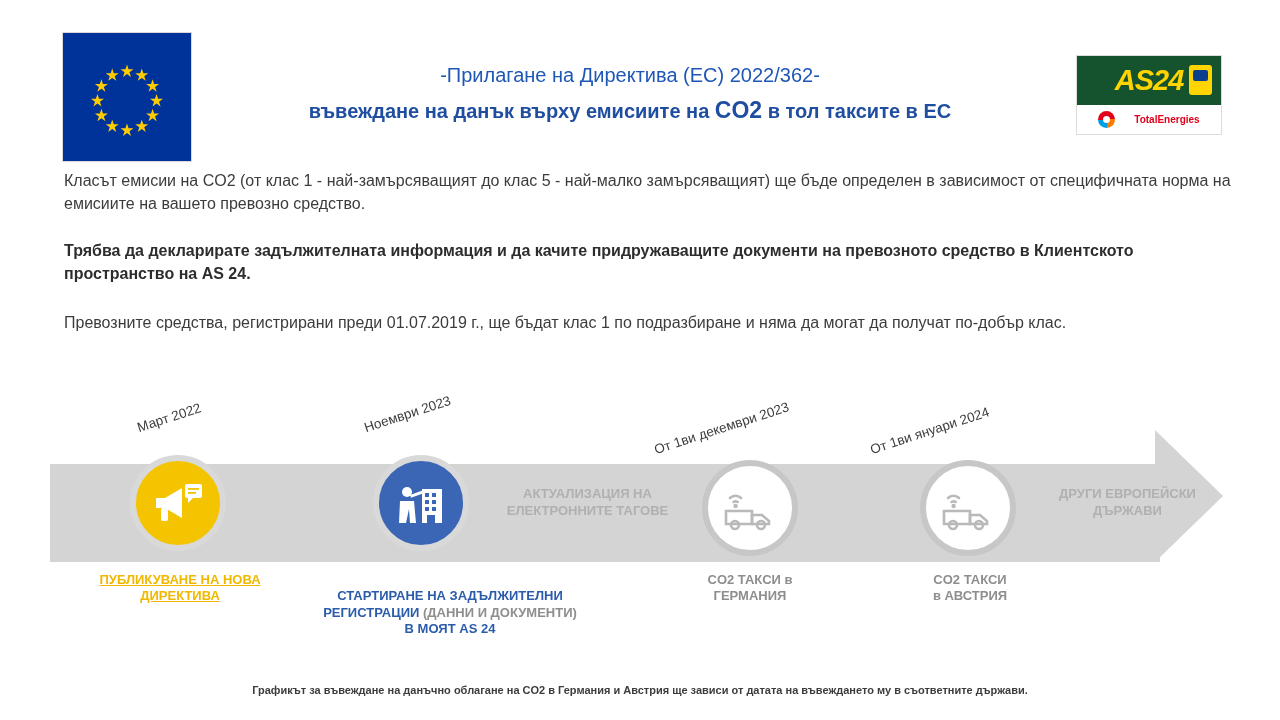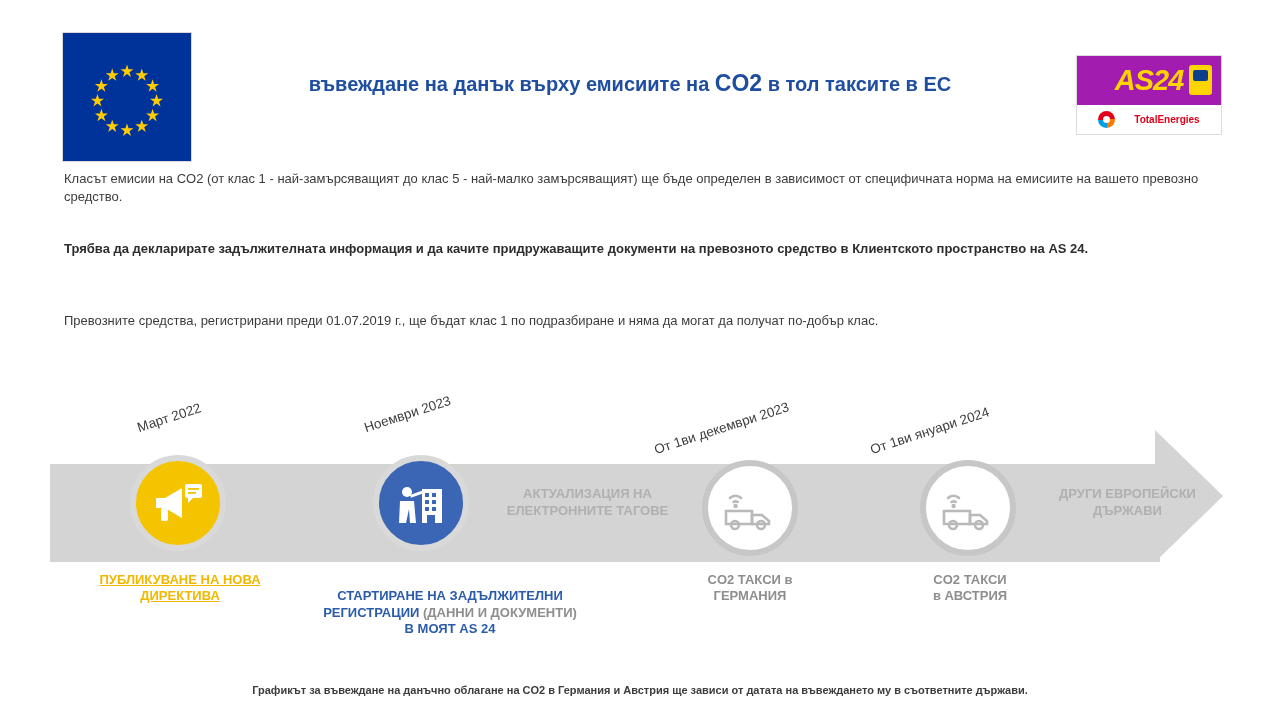--- a/index.html
+++ b/index.html
@@ -55,21 +55,21 @@
     position: absolute;
     right: 58px; top: 55px;
     width: 146px; height: 80px;
     background: #ffffff;
     border: 1px solid #dcdcdc;
     overflow: hidden;
   }
   .as24-top {
     position: absolute; left: 0; top: 0;
     width: 100%; height: 49px;
-    background: #a21caf;
+    background: #14532d;
     display: flex; align-items: center; justify-content: center;
   }
   .as24-word {
     font-size: 29px; font-weight: bold; font-style: italic;
     color: #ffd400; letter-spacing: -1px;
     font-family: "Liberation Sans", sans-serif;
   }
   .as24-truck {
     position: absolute; right: 9px; top: 9px;
     width: 23px; height: 30px;
@@ -93,21 +93,21 @@
     content:""; position:absolute; left:5px; top:5px; width:7px; height:7px;
     background:#fff; border-radius:50%;
   }
   .te-text { font-size: 10px; color:#e2001a; font-weight: bold; }
 
   
   .para {
     position: absolute;
     left: 64px;
     width: 1168px;
-    font-size: 13px;
+    font-size: 16px;
     line-height: 1.42;
     color: #3c3c3c;
   }
   .para.p1 { top: 170px; }
   .para.p2 { top: 240px; font-weight: bold; color: #2d2d2d; }
   .para.p3 { top: 312px; }
 
   
   .timeline { position: absolute; left: 0; top: 380px; width: 1280px; height: 280px; }
 
@@ -200,20 +200,21 @@
         <polygon points="50,88 51.6,92.8 56.6,92.8 52.5,95.8 54.1,100.6 50,97.6 45.9,100.6 47.5,95.8 43.4,92.8 48.4,92.8"></polygon>
         <polygon points="39,77 40.6,81.8 45.6,81.8 41.5,84.8 43.1,89.6 39,86.6 34.9,89.6 36.5,84.8 32.4,81.8 37.4,81.8"></polygon>
         <polygon points="35,62 36.6,66.8 41.6,66.8 37.5,69.8 39.1,74.6 35,71.6 30.9,74.6 32.5,69.8 28.4,66.8 33.4,66.8"></polygon>
         <polygon points="39,47 40.6,51.8 45.6,51.8 41.5,54.8 43.1,59.6 39,56.6 34.9,59.6 36.5,54.8 32.4,51.8 37.4,51.8"></polygon>
         <polygon points="50,36 51.6,40.8 56.6,40.8 52.5,43.8 54.1,48.6 50,45.6 45.9,48.6 47.5,43.8 43.4,40.8 48.4,40.8"></polygon>
       </g>
     </svg>
   </div>
 
   <div class="header-text">
+    <div class="header-line1">-Прилагане на Директива (ЕС) 2022/362-</div>
     <div class="header-line2">
       <span>въвеждане на данък върху емисиите на </span><span class="co2">CO2</span><span> в тол таксите в ЕС</span>
     </div>
   </div>
 
   <div class="as24-logo">
     <div class="as24-top">
       <span class="as24-word">AS24</span>
       <span class="as24-truck"></span>
     </div>

